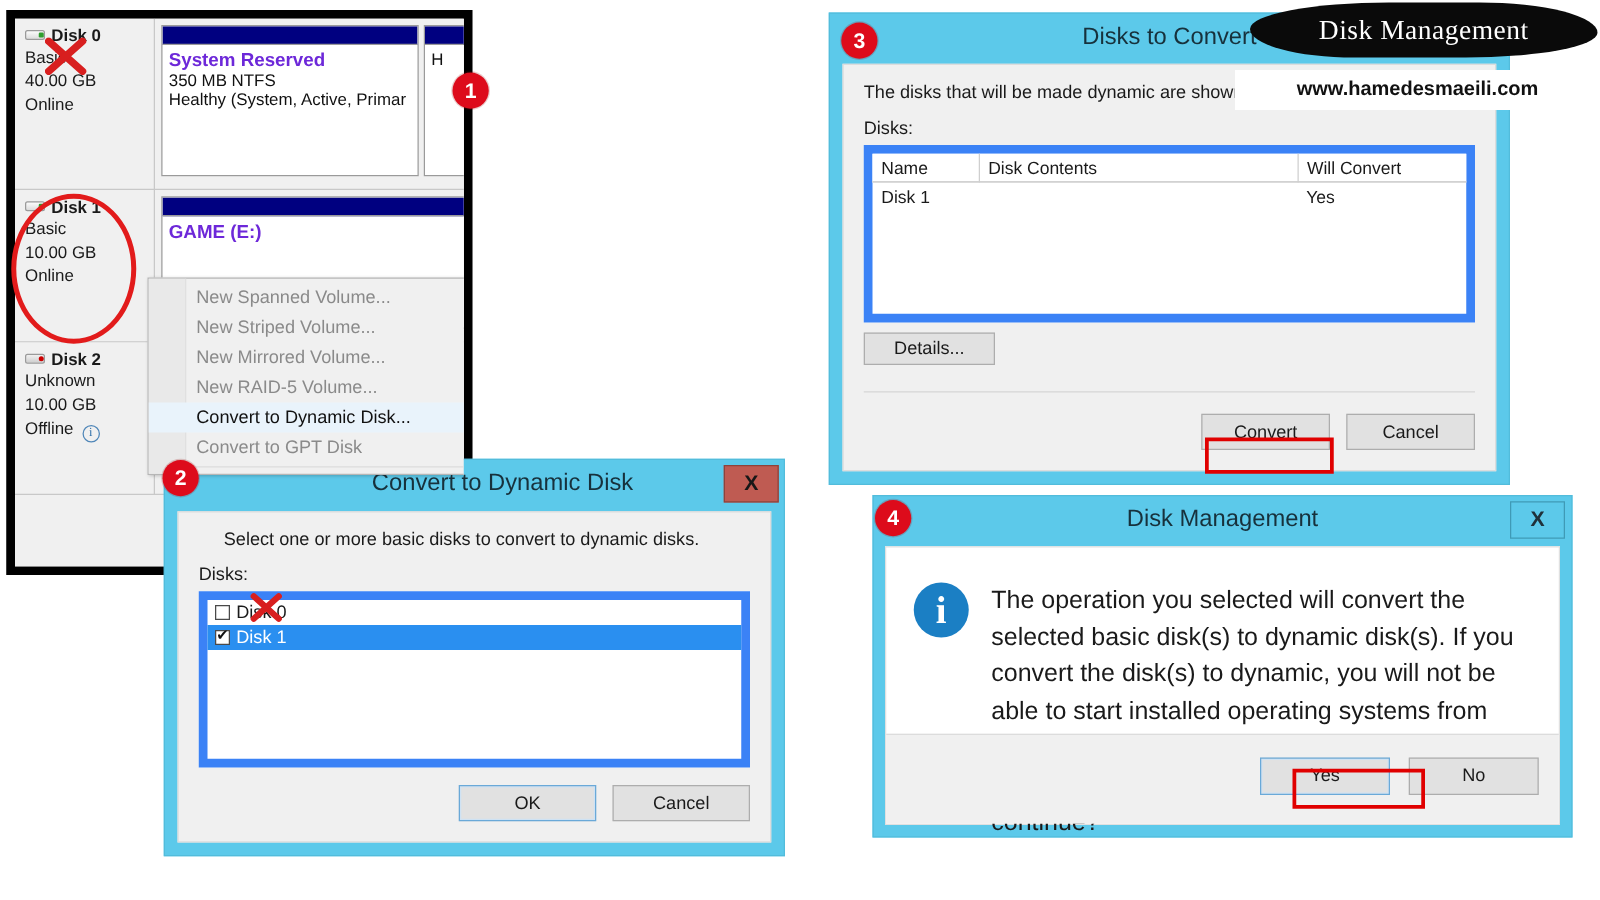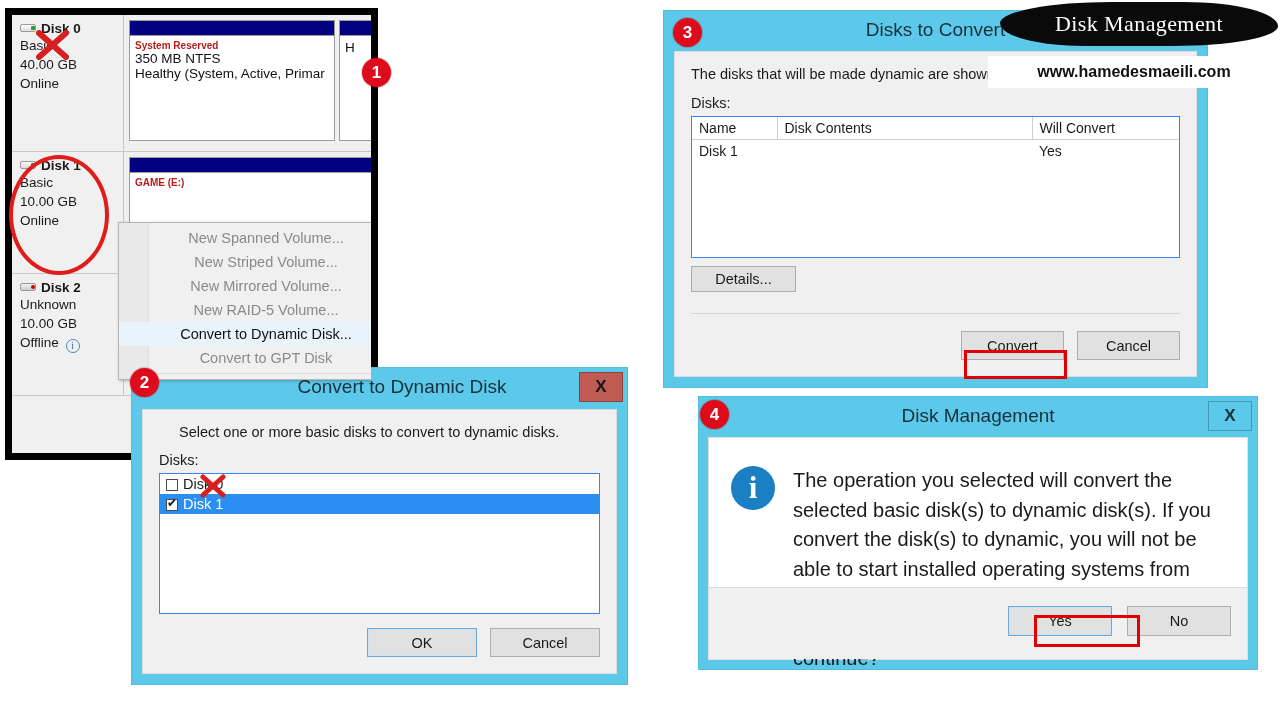--- a/index.html
+++ b/index.html
@@ -38,28 +38,28 @@
   .hdd-icon.off b { background: #c00; border-radius: 50%; }
   .hdd-icon.off i { background: linear-gradient(#f0f0f0,#cfcfcf); }
 
   .vol-area { flex: 1 1 auto; background: #f0f0f0; border-bottom: 1px solid #c8c8c8; position: relative; padding: 5px 0 0 5px; }
   .vol-box { position: relative; height: calc(100% - 10px); display:flex; gap: 4px; }
   .vol {
     background: #fff; border: 1px solid #9a9a9a; position: relative; overflow: hidden;
   }
   .vol .vol-bar { height: 15px; background: #000080; border-bottom: 1px solid #9a9a9a; }
   .vol .vol-body { padding: 4px 5px; }
-  .vol .vol-name { font-size: 10px; font-weight: bold; color: #b91c1c; white-space: nowrap; }
+  .vol .vol-name { font-size: 15px; font-weight: bold; color: #6d28d9; white-space: nowrap; }
   .vol .vol-line { font-size: 13.5px; color: #111; white-space: nowrap; }
 
   
   .ctx-menu {
     position: absolute; left: 106px; top: 207px; width: 268px;
     background: #f0f0f0; border: 1px solid #b6b6b6; box-shadow: 1px 1px 3px rgba(0,0,0,.25);
-    padding: 3px 0 2px 0; z-index: 30; text-align: center;
+    padding: 3px 0 2px 0; z-index: 30;
   }
   .ctx-gutter { position: absolute; left: 0; top: 0; bottom: 0; width: 30px; background: #e9e9e9; border-right: 1px solid #e0e0e0;}
   .ctx-item {
     position: relative; padding: 3px 10px 3px 38px; font-size: 14.5px; color: #8a8a8a; white-space: nowrap; line-height: 18px;
   }
   .ctx-item.enabled { color: #111; }
   .ctx-item.sel { background: #e9f3fb; }
   .ctx-sep { height: 1px; background: #dcdcdc; margin: 3px 6px; }
 
   
@@ -73,21 +73,21 @@
   }
   .dlg-close.red { background: #bf5b52; color: #171717; border: 1px solid #8d433c; }
   .dlg-close.flat { background: #5cc9ea; border: 1px solid #3f9ab6; }
 
   .txt { font-size: 14.5px; color: #1a1a1a; }
   .btn {
     background: #e1e1e1; border: 1px solid #adadad; font-size: 14.5px; color: #1a1a1a;
     display: flex; align-items: center; justify-content: center; font-family: "Liberation Sans", sans-serif;
   }
   .btn.focus { border-color: #6aa9d8; box-shadow: inset 0 0 0 1px #cfe2f3; }
-  .listbox { background: #fff; border: 1px solid #3b82f6; }
+  .listbox { background: #fff; border: 7px solid #3b82f6; }
 
   .redbox { position: absolute; border: 3px solid #e00000; pointer-events: none; }
 
   
   .badge {
     position: absolute; width: 29px; height: 29px; border-radius: 50%;
     background: #dd0b1b; color: #fff; font-size: 17px; font-weight: bold;
     display: flex; align-items: center; justify-content: center; z-index: 60;
     box-shadow: 0 0 0 1px rgba(150,0,0,.2);
   }

